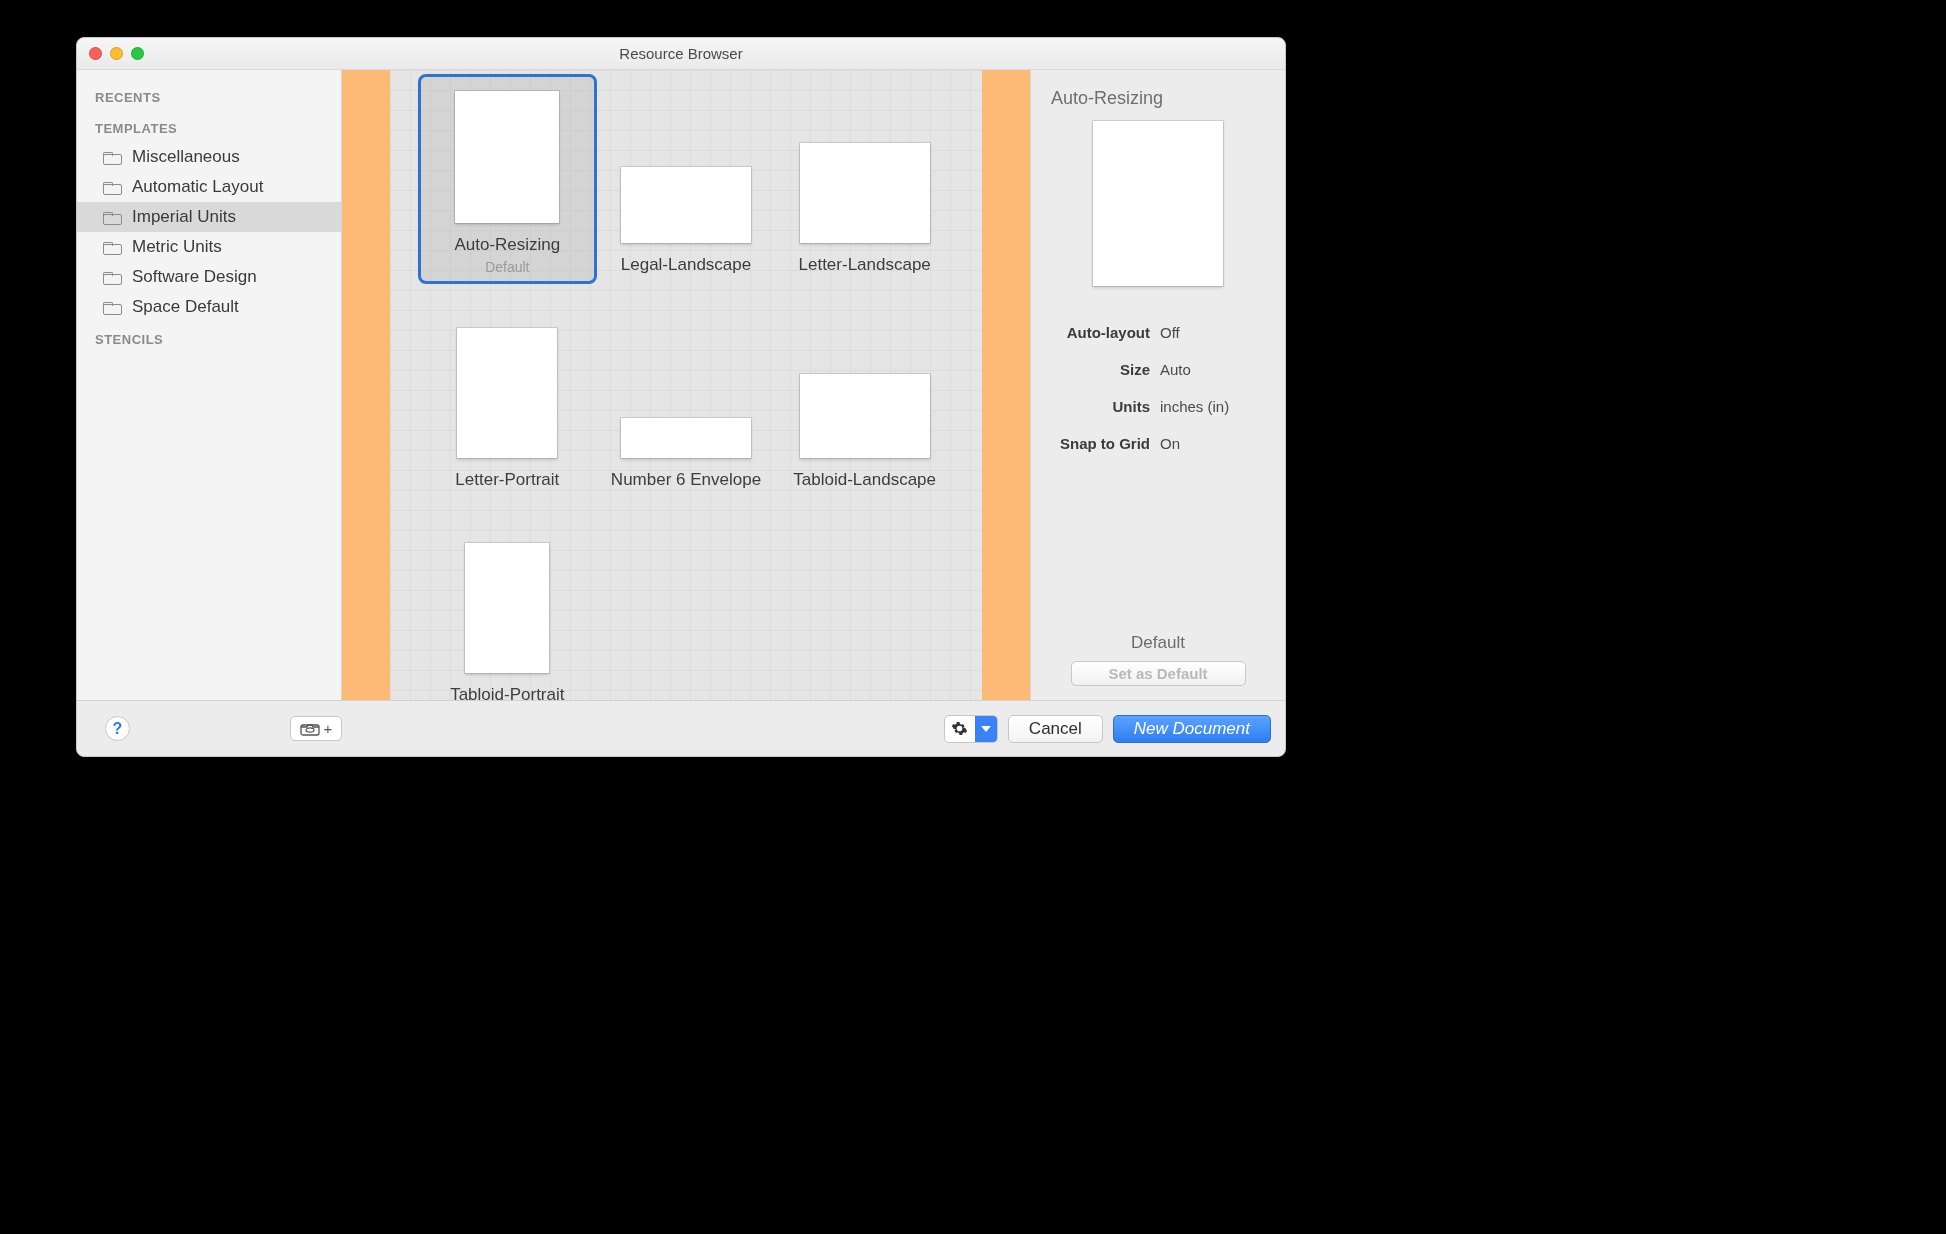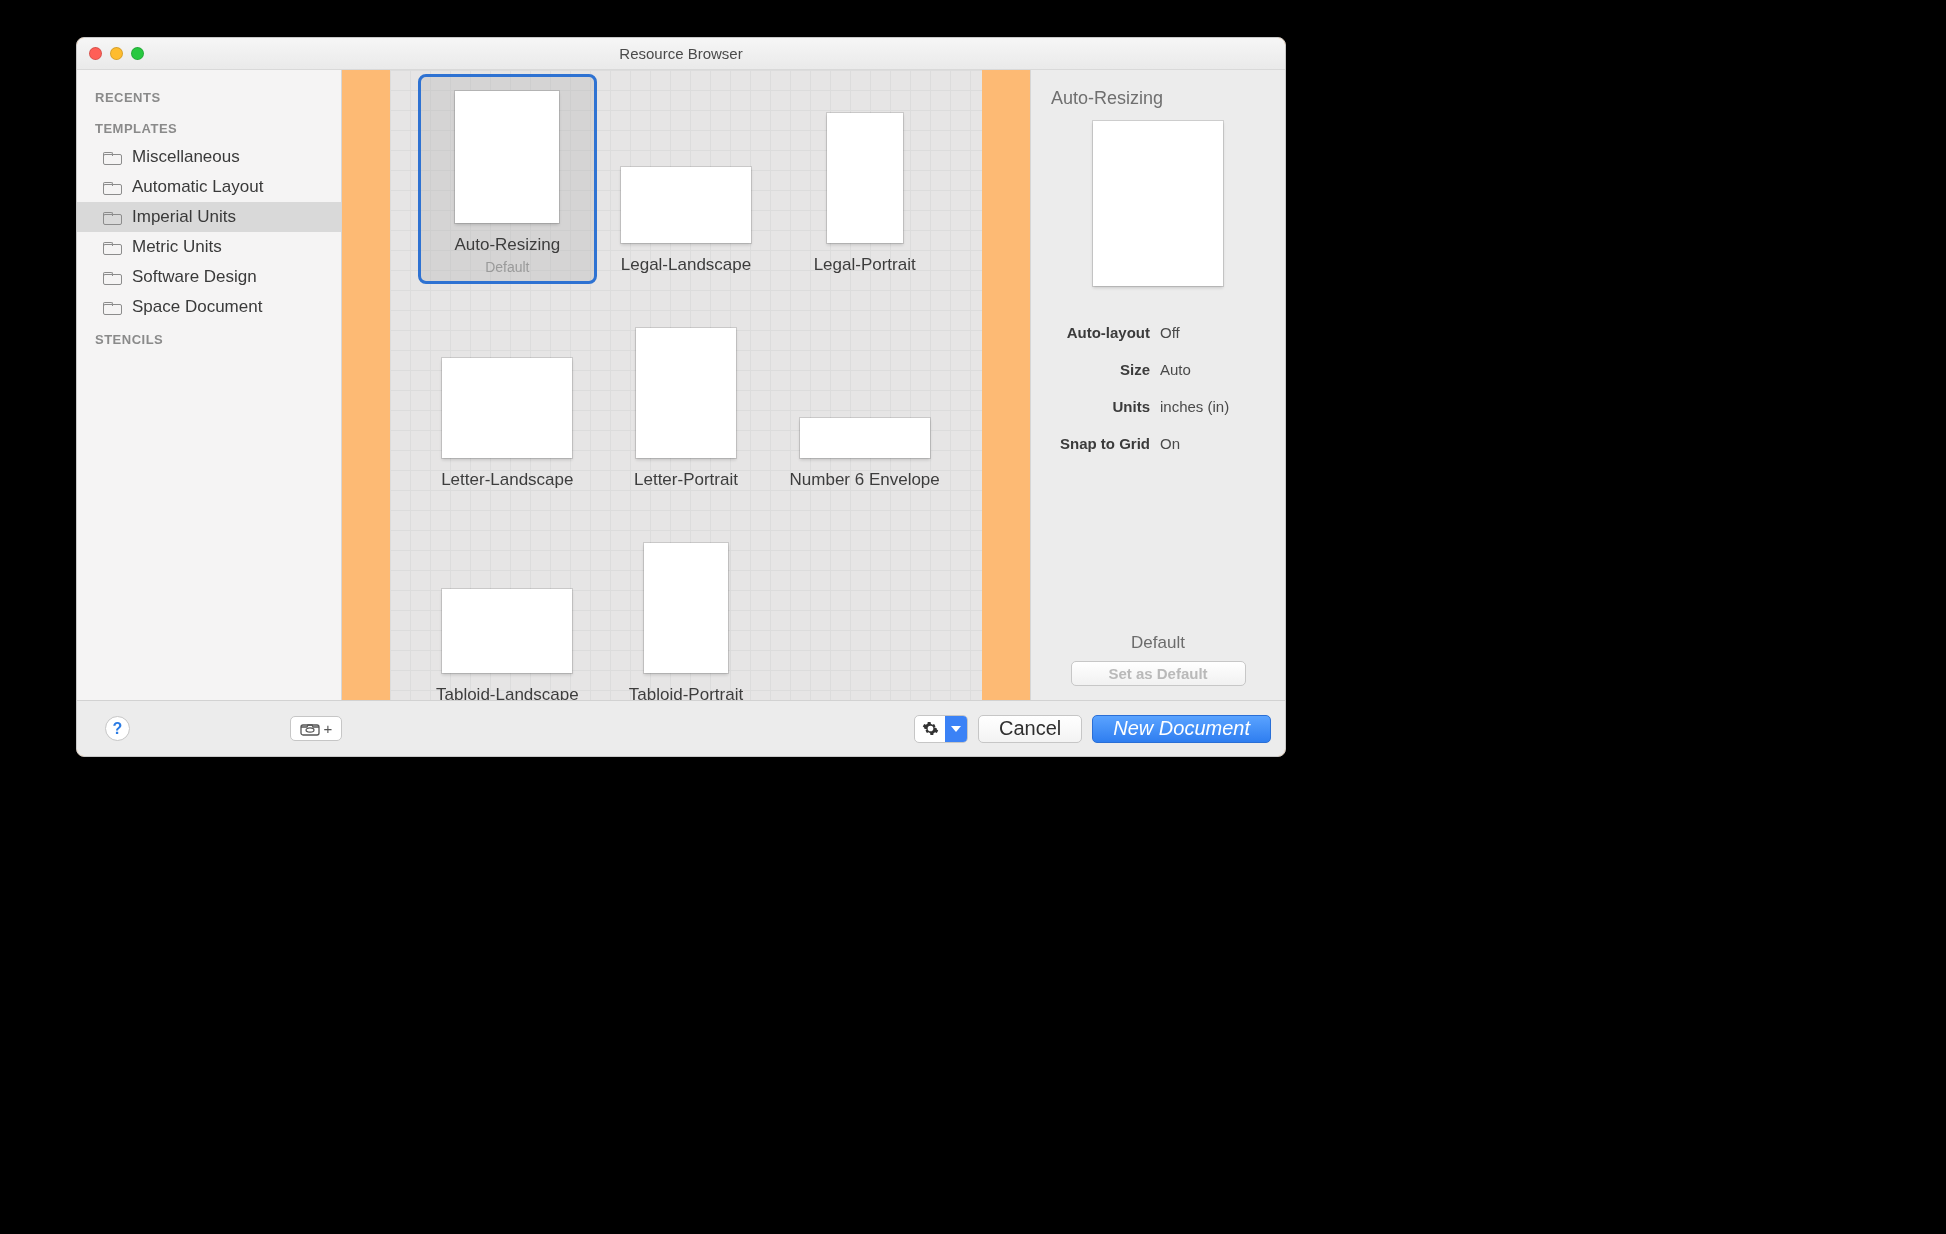--- a/index.html
+++ b/index.html
@@ -204,21 +204,21 @@
   .gear-btn .drop-part {
     width:22px; background:#3b82f6;
     display:flex; align-items:center; justify-content:center;
   }
   .gear-btn .drop-part svg path { fill:#fff; }
   .btn {
     height:28px; padding: 0 20px;
     border:1px solid #c6c6c6;
     border-radius:5px;
     background: linear-gradient(#ffffff,#f3f3f3);
-    font-size:20px; color:#2f2f2f;
+    font-size:17px; color:#2f2f2f;
     display:flex; align-items:center;
   }
   .btn.primary {
     background: linear-gradient(#5aa3ff,#2f7ef0);
     border-color:#2a6fd6;
     color:#fff;
     font-style:italic;
   }
 </style>
 </head>
@@ -256,39 +256,35 @@
           <div class="side-item">
             <span class="folder-icon"></span>
             <span>Metric Units</span>
           </div>
           <div class="side-item">
             <span class="folder-icon"></span>
             <span>Software Design</span>
           </div>
           <div class="side-item">
             <span class="folder-icon"></span>
-            <span>Space Document</span>
+            <span>Space Default</span>
           </div>
         </div>
       <div class="side-heading">STENCILS</div>
     </div>
 
     <div class="gallery" id="gallery">
         <div class="thumb selected">
           <div class="page" style="width: 104px; height: 132px;"></div>
           <div class="label">Auto-Resizing</div>
           <div class="sub">Default</div>
         </div>
         <div class="thumb">
           <div class="page" style="width: 130px; height: 76px;"></div>
           <div class="label">Legal-Landscape</div>
-        </div>
-        <div class="thumb">
-          <div class="page" style="width: 76px; height: 130px;"></div>
-          <div class="label">Legal-Portrait</div>
         </div>
         <div class="thumb">
           <div class="page" style="width: 130px; height: 100px;"></div>
           <div class="label">Letter-Landscape</div>
         </div>
         <div class="thumb">
           <div class="page" style="width: 100px; height: 130px;"></div>
           <div class="label">Letter-Portrait</div>
         </div>
         <div class="thumb">

